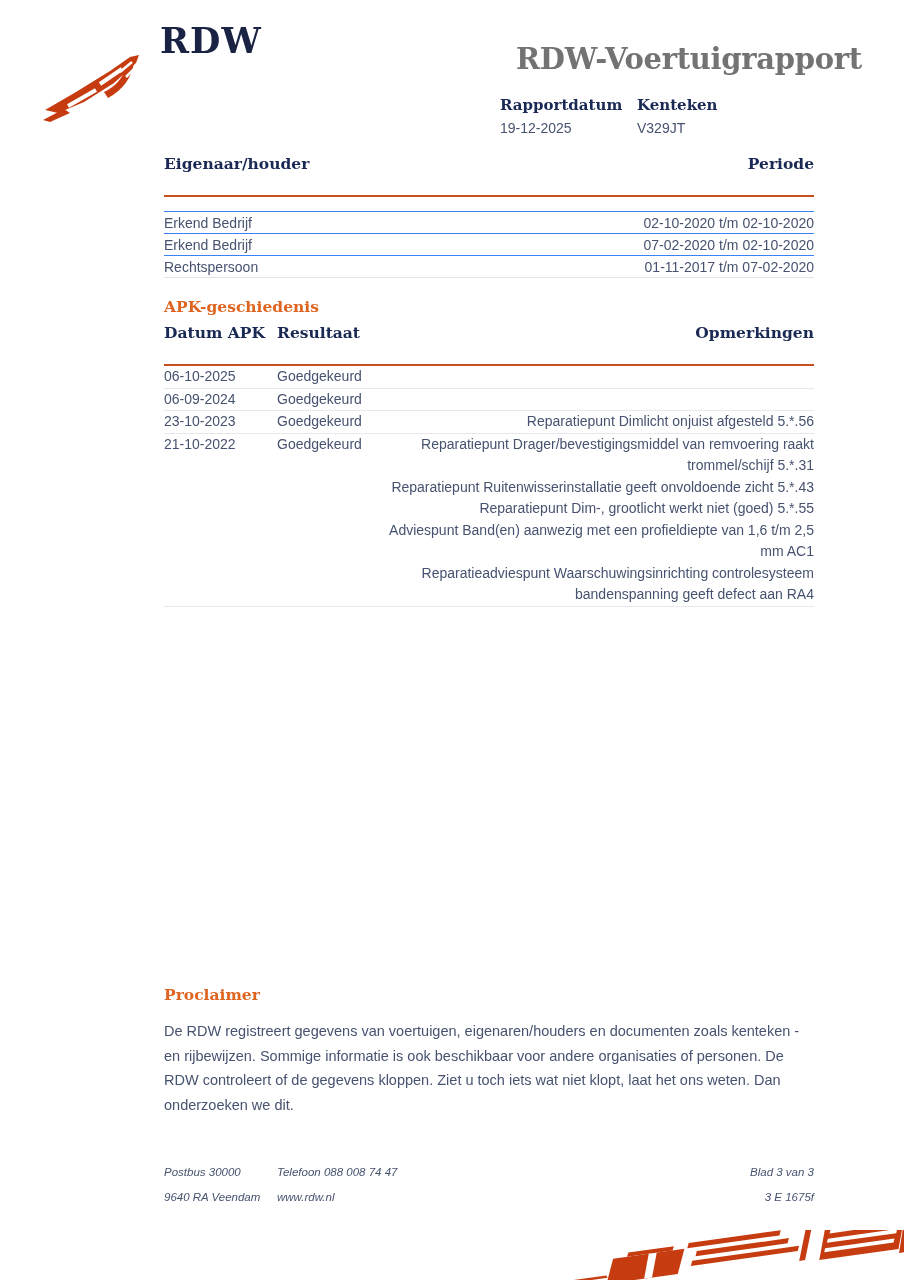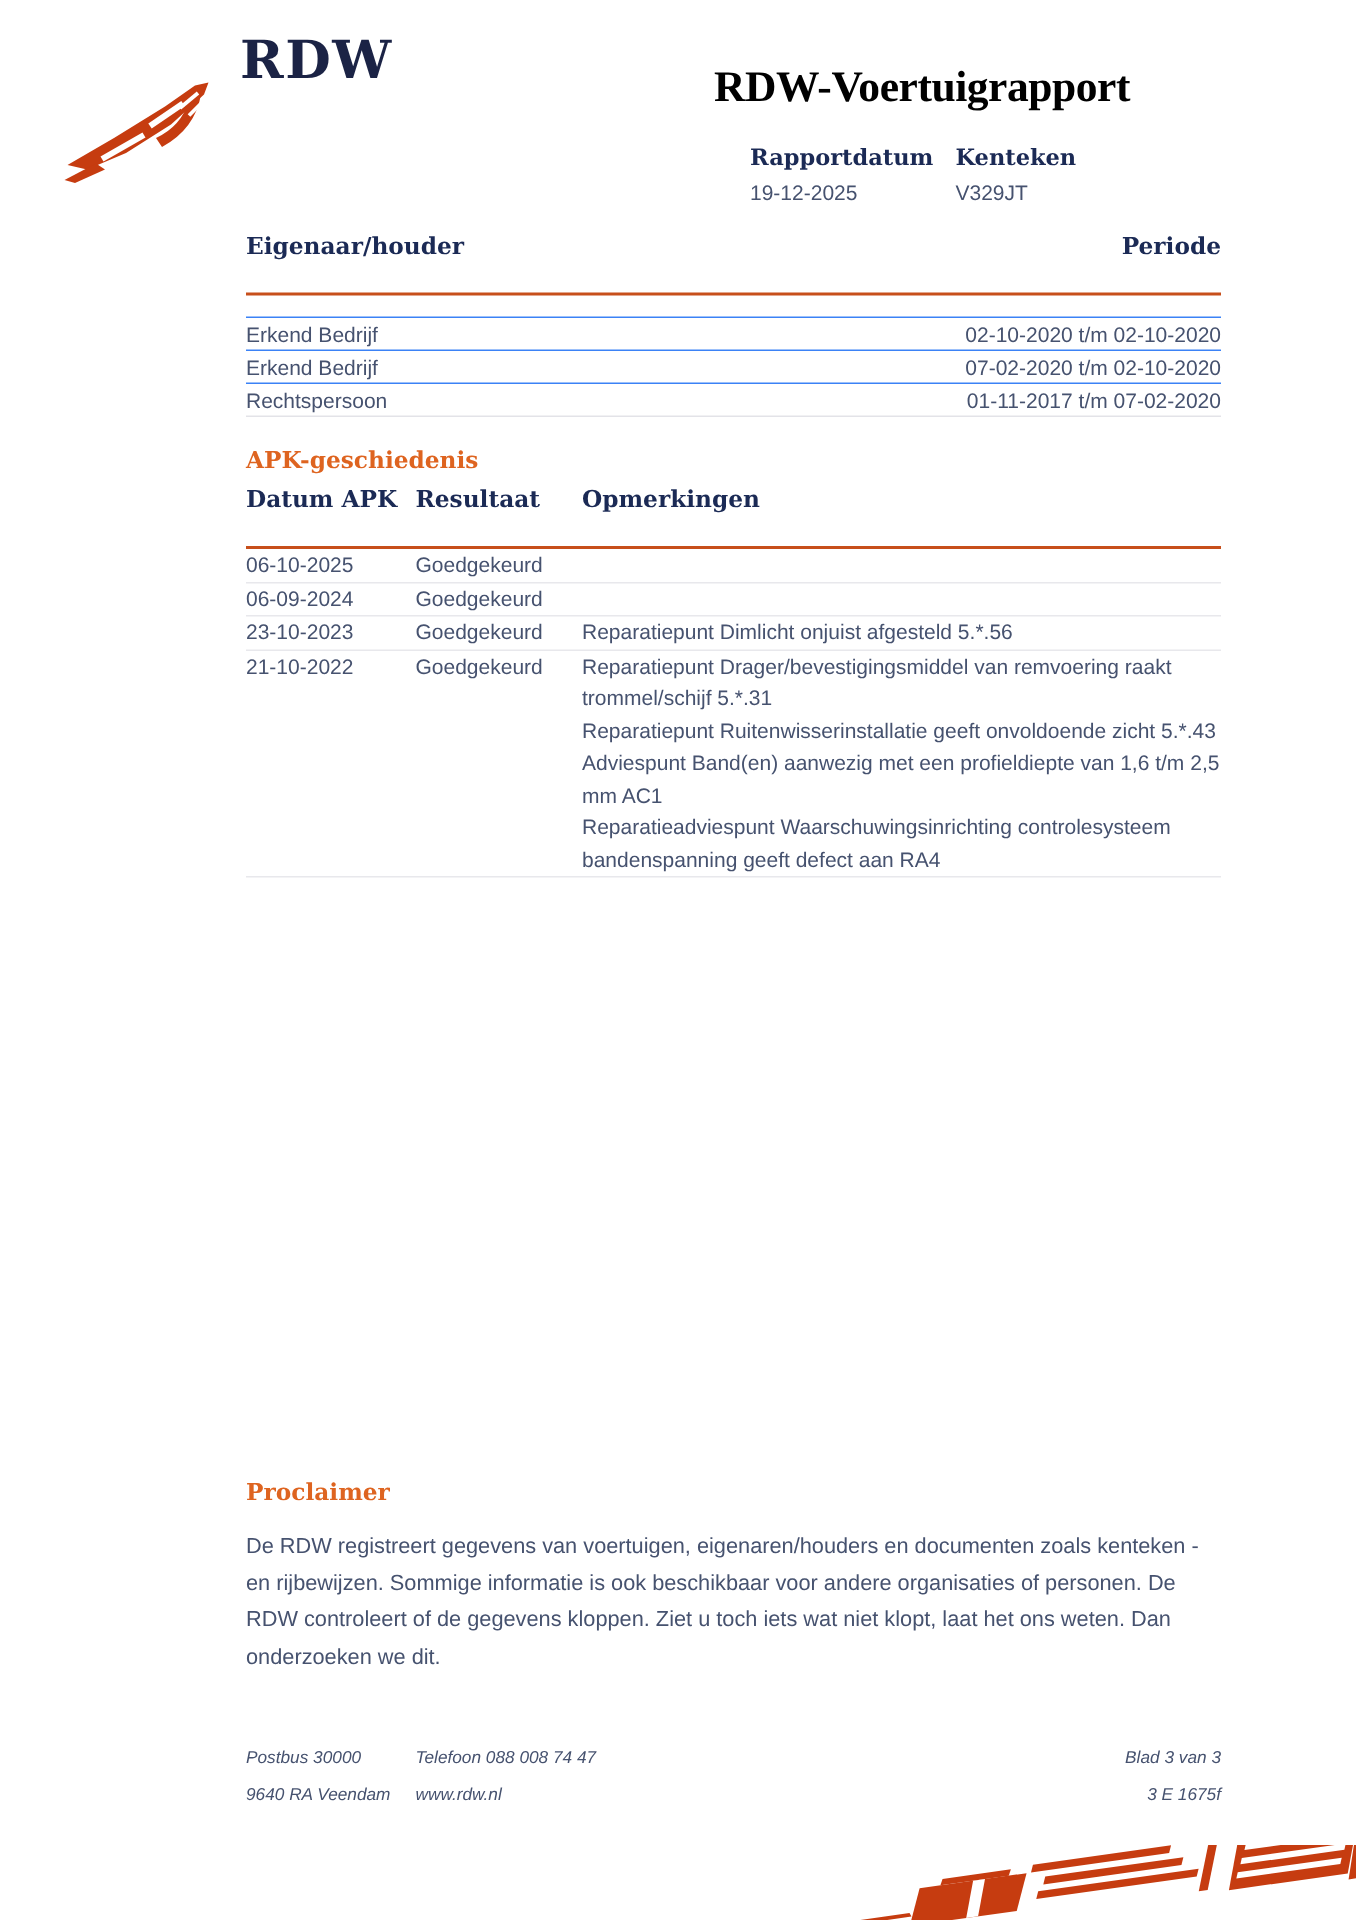--- a/index.html
+++ b/index.html
@@ -7,21 +7,21 @@
   .page {
     position:relative; width:904px; height:1280px; margin:0 auto;
     background:#ffffff; overflow:hidden;
     font-family:"Liberation Sans", sans-serif; color:#46526F;
   }
   .serif { font-family:"DejaVu Serif", serif; font-weight:bold; }
 
   
   .logo-icon { position:absolute; left:42px; top:50px; width:100px; height:74px; }
   .logo-wordmark { position:absolute; left:160px; top:20px; font-size:35px; color:#1B2345; letter-spacing:1px; }
-  .doc-title { position:absolute; left:476px; top:42px; font-size:29px; color:#000000; letter-spacing:-0.3px;font-family:Liberation Serif, serif; }
+  .doc-title { position:absolute; left:516px; top:42px; font-size:29px; color:#737373; letter-spacing:-0.3px; }
   .meta { position:absolute; left:500px; top:96px; display:flex; }
   .meta-col1 { width:137px; }
   .meta-label { font-family:"DejaVu Serif", serif; font-weight:bold; font-size:15px; color:#1B2A55; }
   .meta-value { margin-top:6px; font-size:14px; color:#46526F; }
 
   
   .section-heading { font-family:"DejaVu Serif", serif; font-weight:bold; font-size:15.5px; color:#DE6420; }
   .table-head { display:flex; font-family:"DejaVu Serif", serif; font-weight:bold; font-size:15.5px;
                 color:#1B2A55; padding-bottom:22px; border-bottom:2.5px solid #C74F1B; }
 
@@ -30,21 +30,21 @@
   .owner-head { justify-content:space-between; }
   .owner-rows { margin-top:14px; border-bottom:1px solid #E3E3E8; }
   .owner-row { display:flex; justify-content:space-between; border-top:1px solid #3b82f6;
                height:22px; line-height:22px; font-size:14px; }
 
   
   .apk-section { position:absolute; left:164px; top:297px; width:650px; }
   .apk-head-row { margin-top:7px; }
   .col-date { width:113px; }
   .col-result { width:111px; }
-  .col-remarks { flex:1; }
+  .col-remarks { flex:1;text-align:right; }
   .apk-rows {}
   .apk-row { display:flex; font-size:14px; line-height:21.5px; border-bottom:1px solid #E8E8EC; }
   .remark-line { line-height:21.5px; }
 
   
   .recall-section { position:absolute; left:164px; top:633px; width:650px; }
   .recall-text { margin-top:9px; font-size:14.5px; }
 
   
   .proclaimer-section { position:absolute; left:164px; top:985px; width:655px; }
@@ -142,20 +142,21 @@
           <span class="col-remarks">
             <div class="remark-line">Reparatiepunt Dimlicht onjuist afgesteld 5.*.56</div>
           </span>
         </div>
         <div class="apk-row">
           <span class="col-date">21-10-2022</span>
           <span class="col-result">Goedgekeurd</span>
           <span class="col-remarks">
             <div class="remark-line">Reparatiepunt Drager/bevestigingsmiddel van remvoering raakt trommel/schijf 5.*.31</div>
             <div class="remark-line">Reparatiepunt Ruitenwisserinstallatie geeft onvoldoende zicht 5.*.43</div>
+            <div class="remark-line">Reparatiepunt Dim-, grootlicht werkt niet (goed) 5.*.55</div>
             <div class="remark-line">Adviespunt Band(en) aanwezig met een profieldiepte van 1,6 t/m 2,5 mm AC1</div>
             <div class="remark-line">Reparatieadviespunt Waarschuwingsinrichting controlesysteem bandenspanning geeft defect aan RA4</div>
           </span>
         </div>
       </div>
   </div>
 
 
   <div class="proclaimer-section">
     <div class="section-heading">Proclaimer</div>

